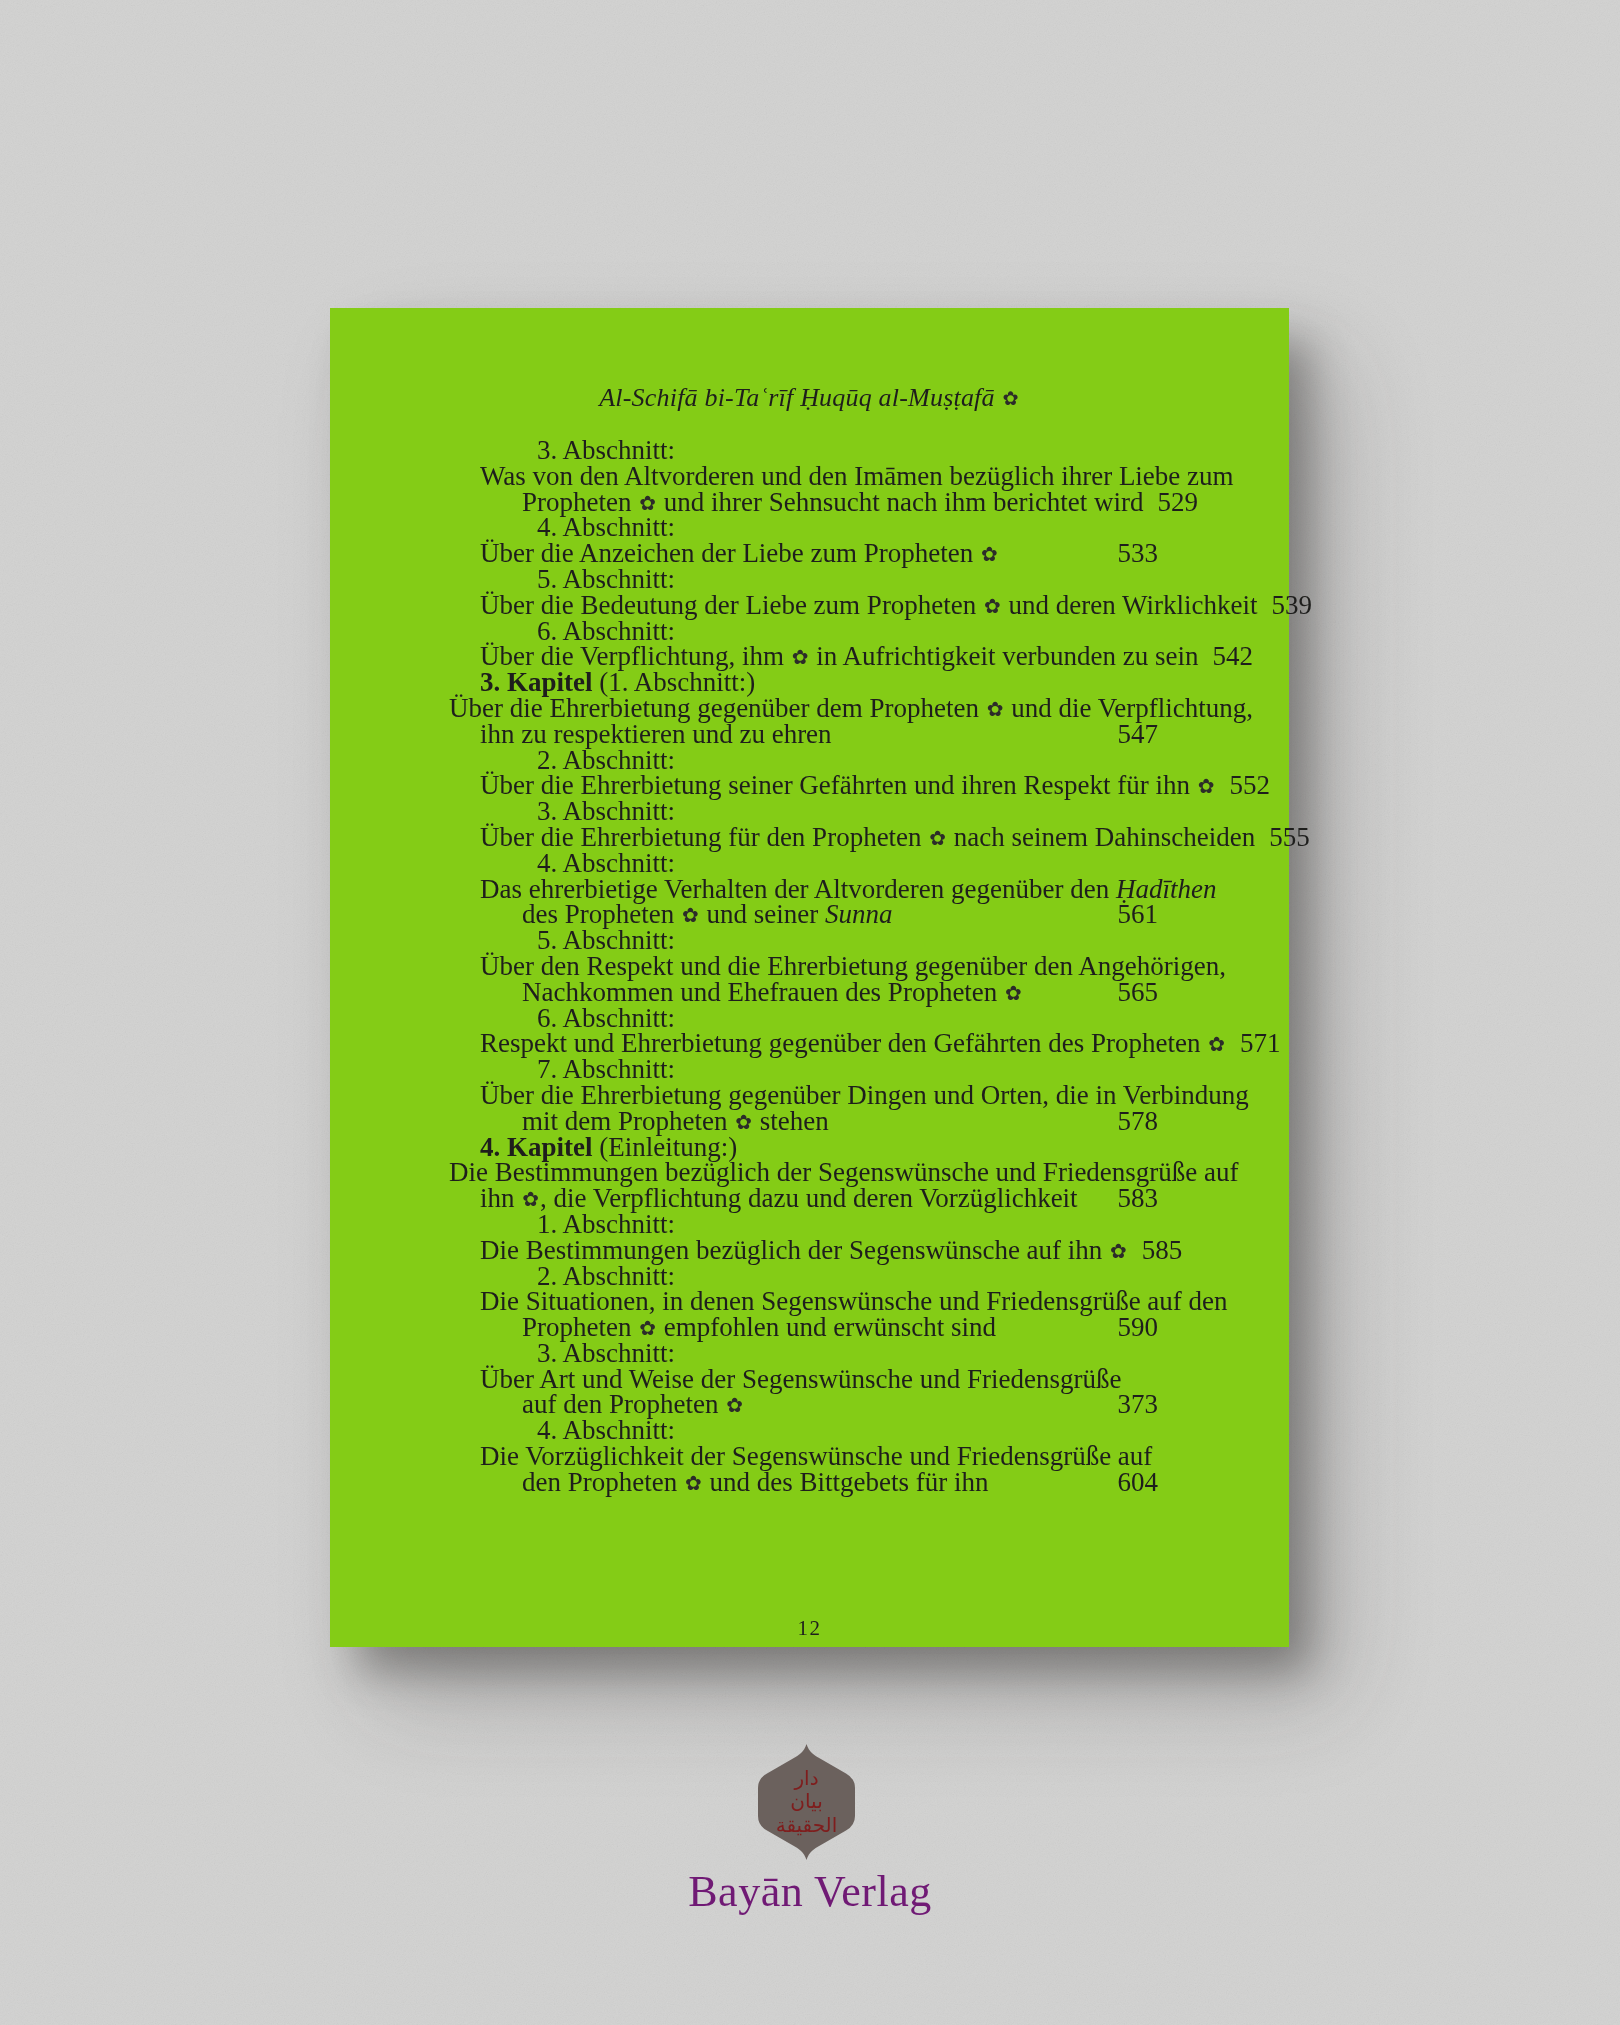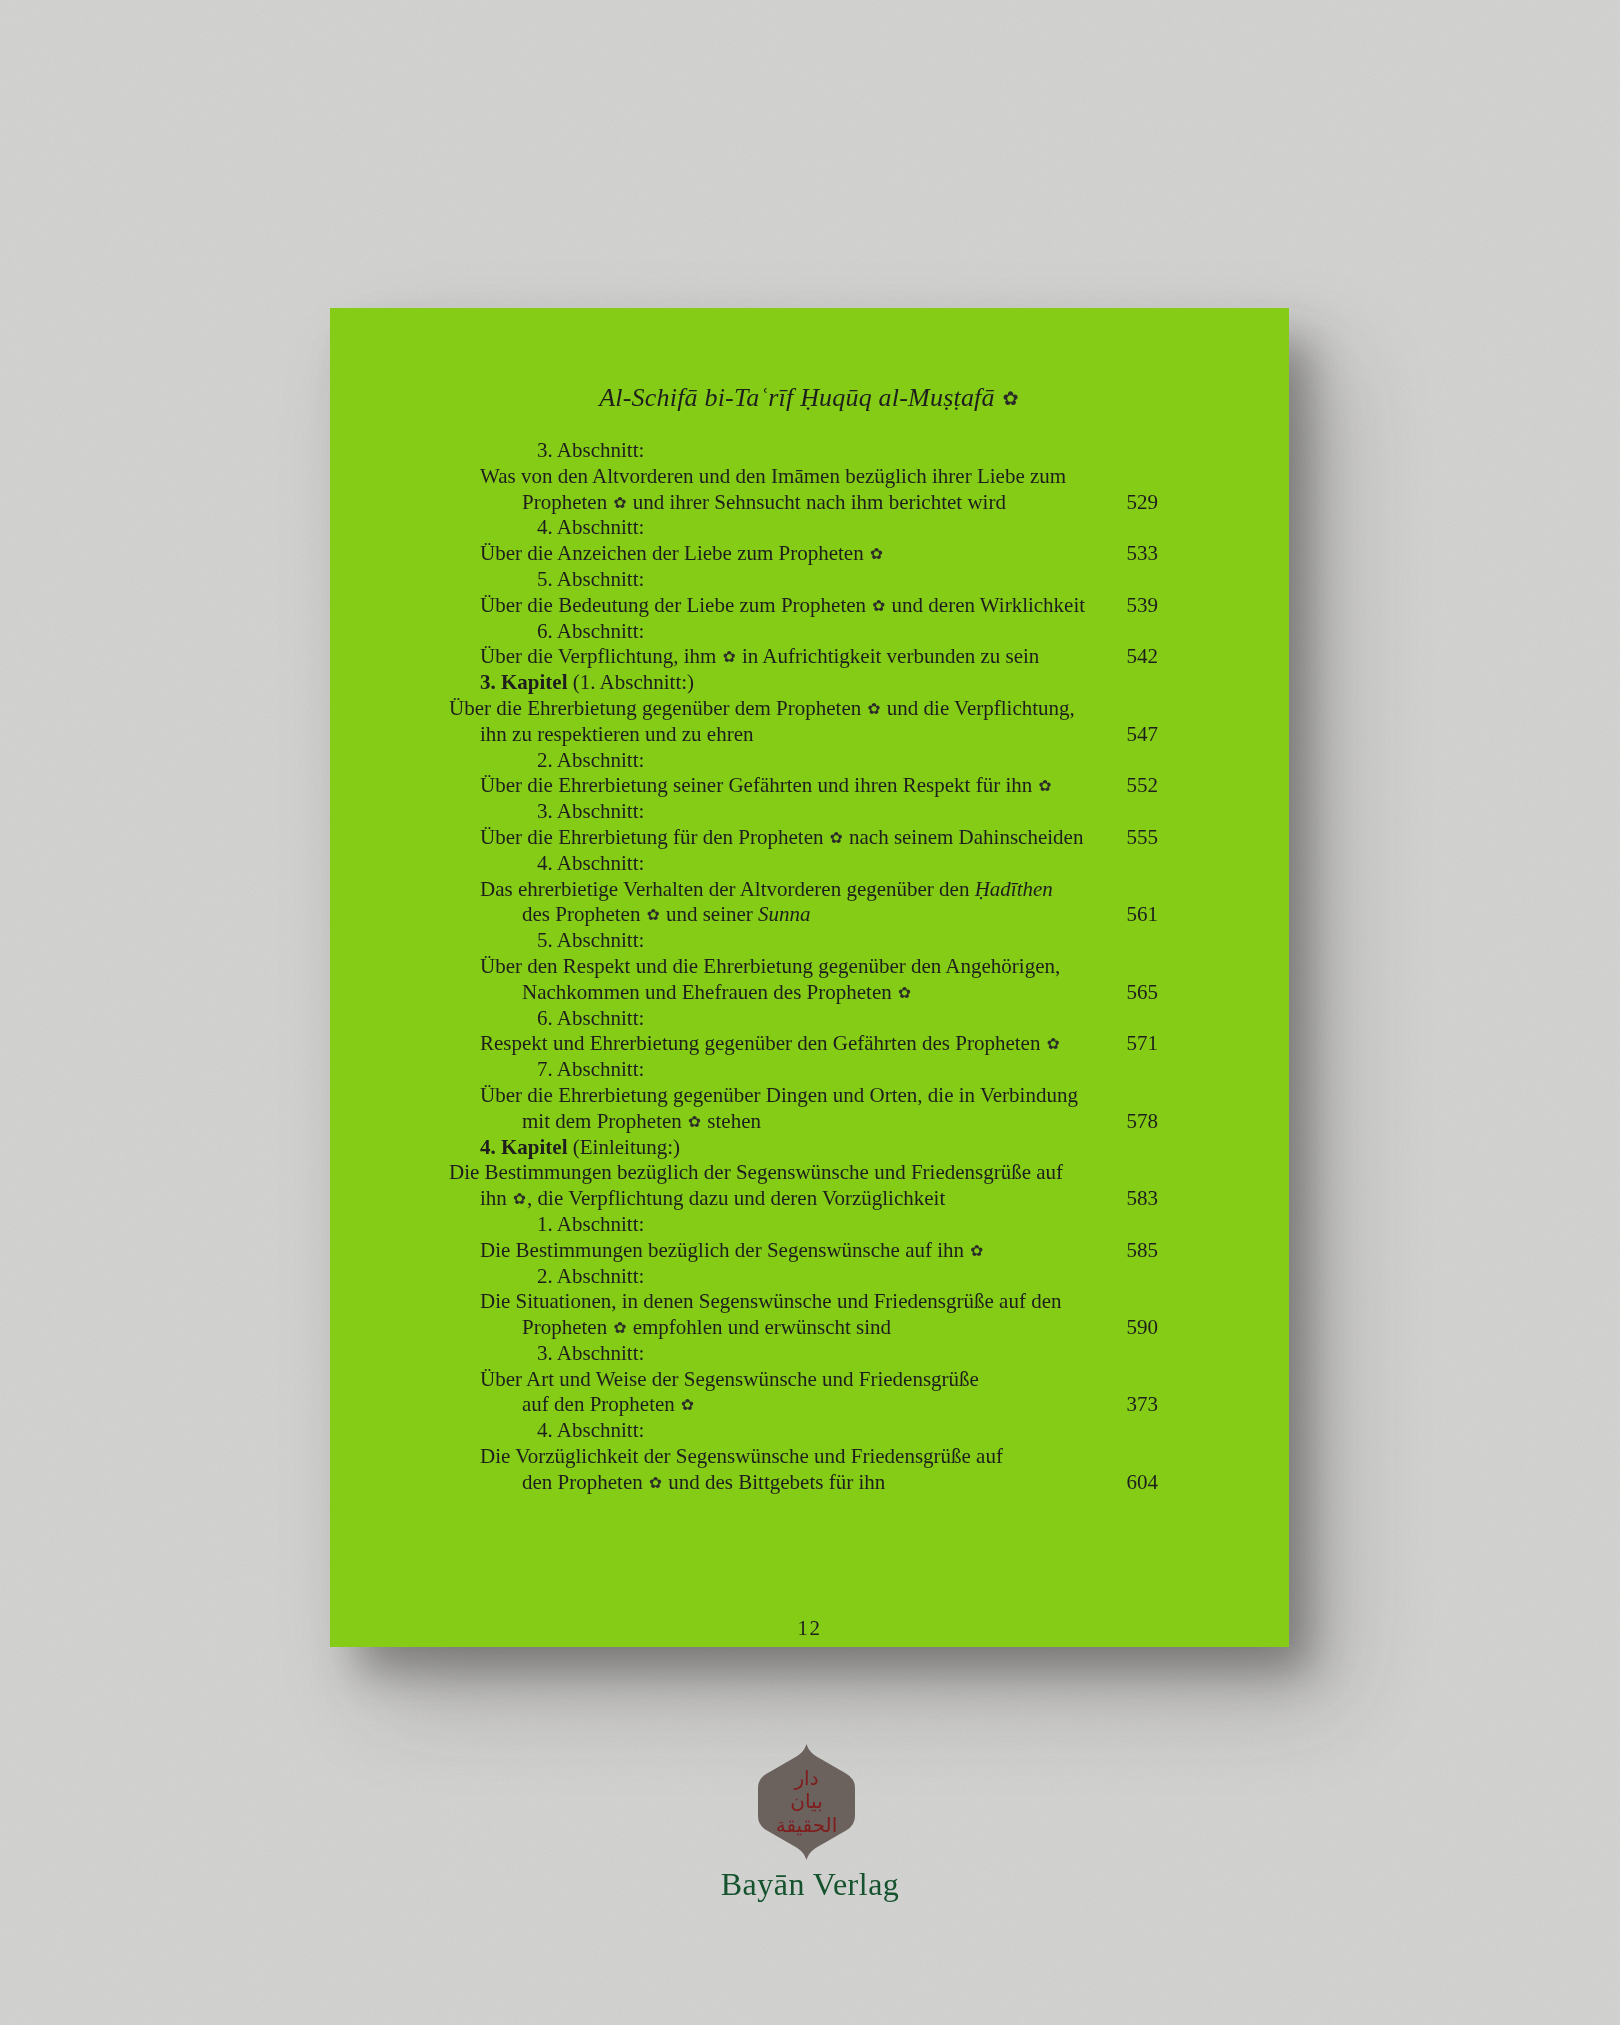--- a/index.html
+++ b/index.html
@@ -5,41 +5,41 @@
   html,body{margin:0;padding:0;}
   body{background:#c9c9c8;}
   .stage{position:relative;width:1620px;height:2025px;background:#d2d2d1;overflow:hidden;
          font-family:"Liberation Serif","DejaVu Serif",serif;color:#1e1e1c;}
   .noise-layer{position:absolute;left:0;top:0;width:1620px;height:2025px;pointer-events:none;}
   
   .sheet{position:absolute;left:330px;top:308px;width:959px;height:1339px;background:#84cc16;
          box-shadow:24px 28px 40px -4px rgba(45,42,40,.40), 46px 52px 90px 0 rgba(45,42,40,.22);}
   .running-head{position:absolute;left:0;right:0;top:74px;text-align:center;
                 font-style:italic;font-size:26px;line-height:32px;letter-spacing:.2px;}
-  .toc{position:absolute;left:119px;right:131px;top:130px;font-size:21px;}
+  .toc{position:absolute;left:119px;right:131px;top:130px;font-size:27px;}
   .toc-line{display:flex;align-items:baseline;height:25.8px;line-height:25.8px;white-space:pre;}
   .toc-line .t{flex:0 1 auto;overflow:visible;}
   .toc-line .pg{margin-left:auto;padding-left:14px;flex:0 0 auto;}
   .ind0{padding-left:0;}
   .ind1{padding-left:31px;}
   .ind2{padding-left:73px;}
   .ind3{padding-left:88px;}
   .seg-b{font-weight:700;}
   .seg-i{font-style:italic;}
   .hon{font-family:"DejaVu Sans",sans-serif;font-size:.74em;position:relative;top:-1px;
        color:#2c2c29;padding:0 1px;}
   .folio{position:absolute;left:0;right:0;top:1308px;text-align:center;font-size:21px;letter-spacing:1.5px;}
   
   .badge{position:absolute;left:758px;top:1742px;width:97px;height:120px;}
   .badge svg{display:block;width:97px;height:120px;}
   .badge .arabic{position:absolute;left:0;top:0;width:97px;height:120px;display:flex;flex-direction:column;
                  align-items:center;justify-content:center;color:#7f1d1d;direction:rtl;
                  font-family:"DejaVu Sans",sans-serif;font-size:20px;line-height:1.18;text-align:center;}
-  .wordmark{position:absolute;left:0;right:0;top:1866px;text-align:center;font-size:32px;
-            color:#14532d;letter-spacing:.5px;}
+  .wordmark{position:absolute;left:0;right:0;top:1866px;text-align:center;font-size:44px;
+            color:#701a75;letter-spacing:.5px;}
 </style>
 </head>
 <body>
 
 <div class="stage">
 
   <svg class="noise-layer" width="1620" height="2025" xmlns="http://www.w3.org/2000/svg">
     <filter id="grain">
       <feTurbulence type="fractalNoise" baseFrequency="0.9" numOctaves="2" stitchTiles="stitch"></feTurbulence>
       <feColorMatrix type="saturate" values="0"></feColorMatrix>

